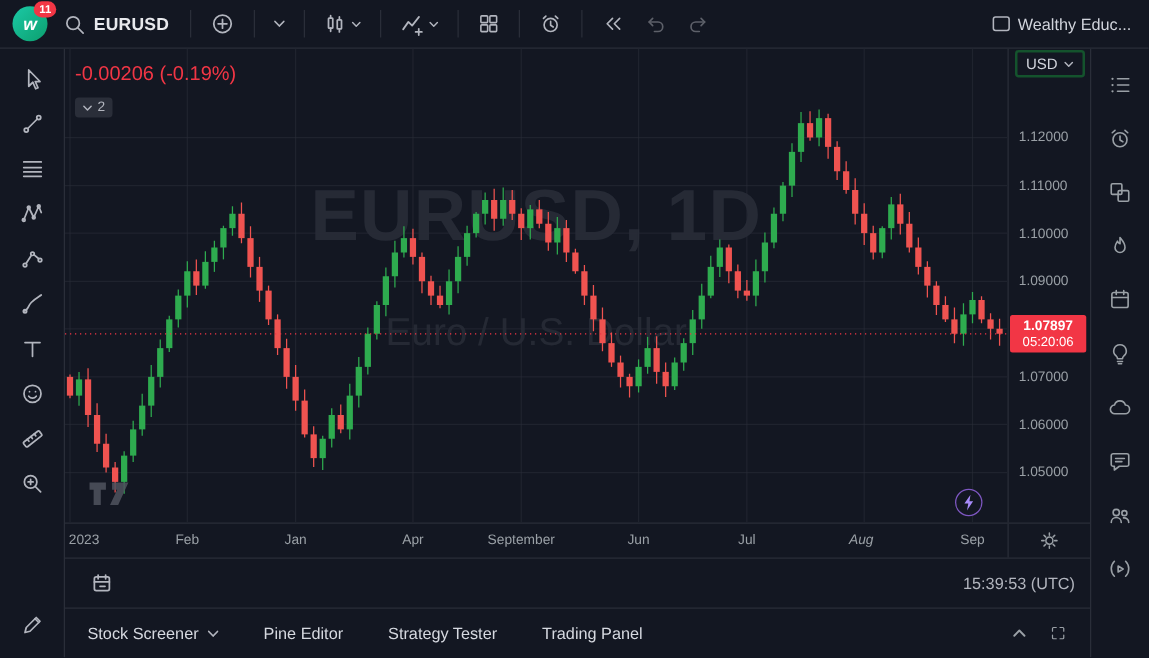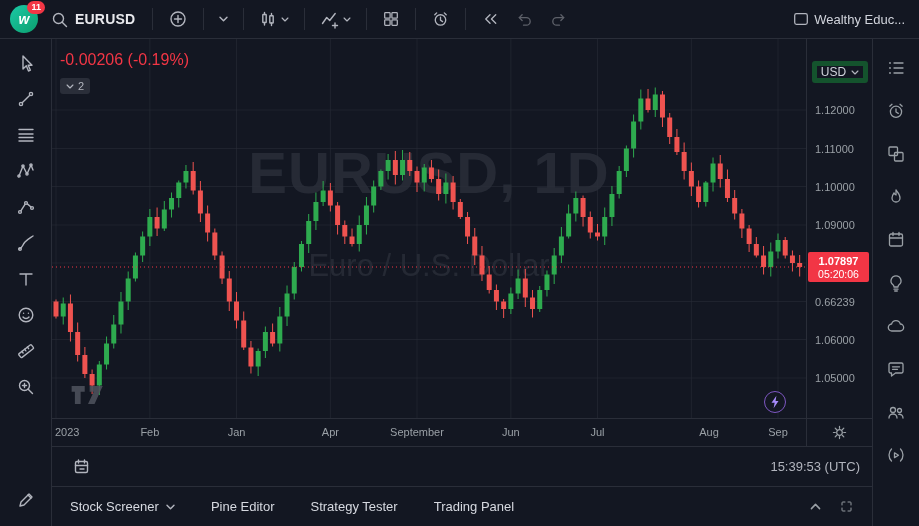--- a/index.html
+++ b/index.html
@@ -55,21 +55,21 @@
   #change-text { font-size:16px; color:#f23645; }
   #legend-chip { margin-top:9px; display:inline-flex; align-items:center; gap:4px; background:#2a2e39; color:#b2b5be;
                  font-size:11px; padding:2px 6px; border-radius:3px; }
   #tv-logo { position:absolute; left:18px; bottom:12px; z-index:2; opacity:.85; }
   #boost-btn { position:absolute; right:20px; bottom:5px; z-index:2; width:22px; height:22px; border-radius:50%;
                border:1.5px solid #7e57c2; display:flex; align-items:center; justify-content:center; background:#131722; }
 
   
   #price-axis { position:absolute; left:754px; top:0; width:66px; height:379px; border-left:1px solid #2a2e39; }
   .ptick { position:absolute; left:8px; font-size:11px; color:#9aa0a6; }
-  #currency-btn { position:absolute; left:5px; top:22px; width:56px; height:22px; border:5px solid #14532d; border-radius:3px;
+  #currency-btn { position:absolute; left:5px; top:1px; width:56px; height:22px; border:2px solid #14532d; border-radius:3px;
                   display:flex; align-items:center; justify-content:center; gap:5px; font-size:12px; color:#d1d4dc; }
   #last-price-label { position:absolute; left:1px; width:61px; height:30px; background:#f23645; color:#fff; border-radius:2px;
                       display:flex; flex-direction:column; align-items:center; justify-content:center; z-index:3; }
   #last-price-label .lp { font-size:11px; font-weight:700; line-height:13px; }
   #last-price-label .cd { font-size:10.5px; line-height:12px; }
 
   
   #time-row { position:absolute; left:52px; top:418px; width:820px; height:28px; border-top:1px solid #2a2e39; }
   #time-labels { position:absolute; left:0; top:0; width:754px; height:100%; cursor:ew-resize; }
   .ttick { position:absolute; top:7px; font-size:11px; color:#9aa0a6; transform:translateX(-50%); }
@@ -660,41 +660,41 @@
       <span>USD</span>
       <svg width="8" height="5" viewBox="0 0 9 6" class="stroke-ic">
           <path d="M1 1.2 4.5 4.8 8 1.2"></path>
         </svg>
     </button>
     <div id="price-ticks">
         <span class="ptick" style="top: 65px;">1.12000</span>
         <span class="ptick" style="top: 103.5px;">1.11000</span>
         <span class="ptick" style="top: 141.5px;">1.10000</span>
         <span class="ptick" style="top: 180px;">1.09000</span>
-        <span class="ptick" style="top: 256.5px;">0.66239</span>
+        <span class="ptick" style="top: 256.5px;">1.07000</span>
         <span class="ptick" style="top: 294.5px;">1.06000</span>
         <span class="ptick" style="top: 333px;">1.05000</span>
       </div>
     <div id="last-price-label" style="top: 213px;">
       <span class="lp">1.07897</span>
       <span class="cd">05:20:06</span>
     </div>
   </div>
 </section>
 
 <section id="time-row">
   <div id="time-labels">
       <span class="ttick first" style="left: 3px;">2023</span>
       <span class="ttick" style="left: 97.86px;">Feb</span>
       <span class="ttick" style="left: 184.5px;">Jan</span>
       <span class="ttick" style="left: 278.36px;">Apr</span>
       <span class="ttick" style="left: 365px;">September</span>
       <span class="ttick" style="left: 458.86px;">Jun</span>
       <span class="ttick" style="left: 545.5px;">Jul</span>
-      <span class="ttick" style="left: 657px;">Aug</span>
+      <span class="ttick" style="left: 637px; font-style: italic;">Aug</span>
       <span class="ttick" style="left: 726px;">Sep</span>
     </div>
   <div id="axis-corner">
     <button>
       <span>
         <svg width="15" height="15" viewBox="0 0 16 16" class="stroke-r">
             <circle cx="8" cy="8" r="3"></circle>
             <path d="M8 1.5v2M8 12.5v2M1.5 8h2M12.5 8h2M3.4 3.4l1.4 1.4M11.2 11.2l1.4 1.4M3.4 12.6l1.4-1.4M11.2 4.8l1.4-1.4"></path>
           </svg>
       </span>

